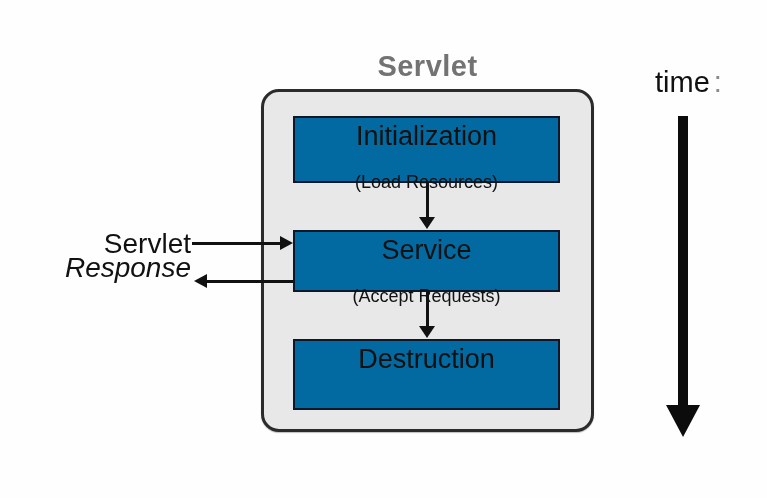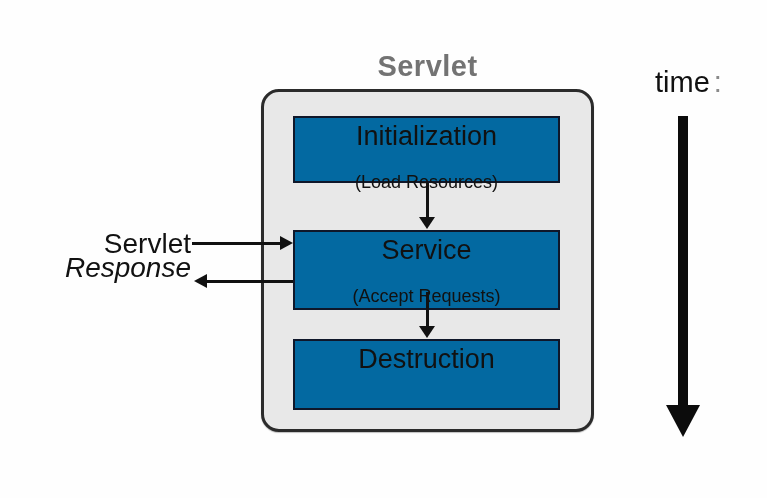--- a/index.html
+++ b/index.html
@@ -42,21 +42,21 @@
     position: absolute;
     left: 293px;
     width: 267px;
     box-sizing: border-box;
     background: #0369a1;
     border: 2px solid #0f172a;
     text-align: center;
     color: #111111;
   }
   .box-initialization { top: 116px; height: 67px; }
-  .box-service       { top: 230px; height: 80px; }
+  .box-service       { top: 230px; height: 62px; }
   .box-destruction   { top: 339px; height: 71px; }
   .box-title {
     font-size: 27px;
     line-height: 33px;
     margin-top: 2px;
   }
   .box-subtitle {
     font-size: 18px;
     line-height: 21px;
     margin-top: 19px;

